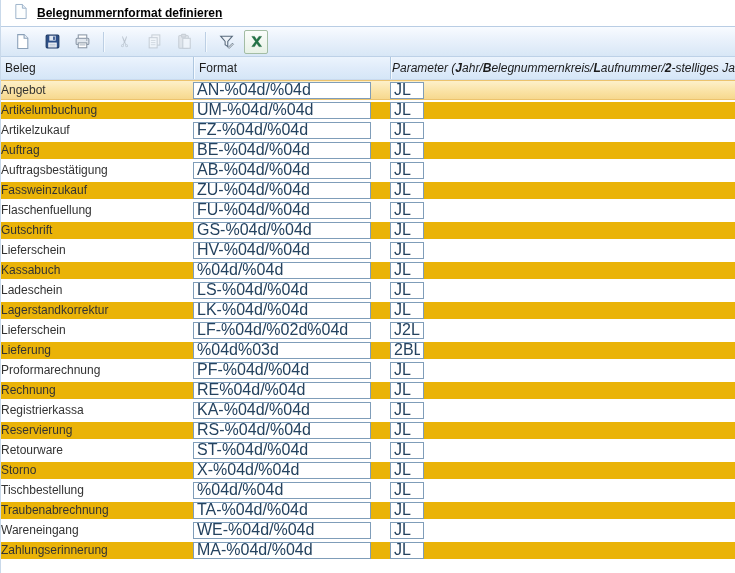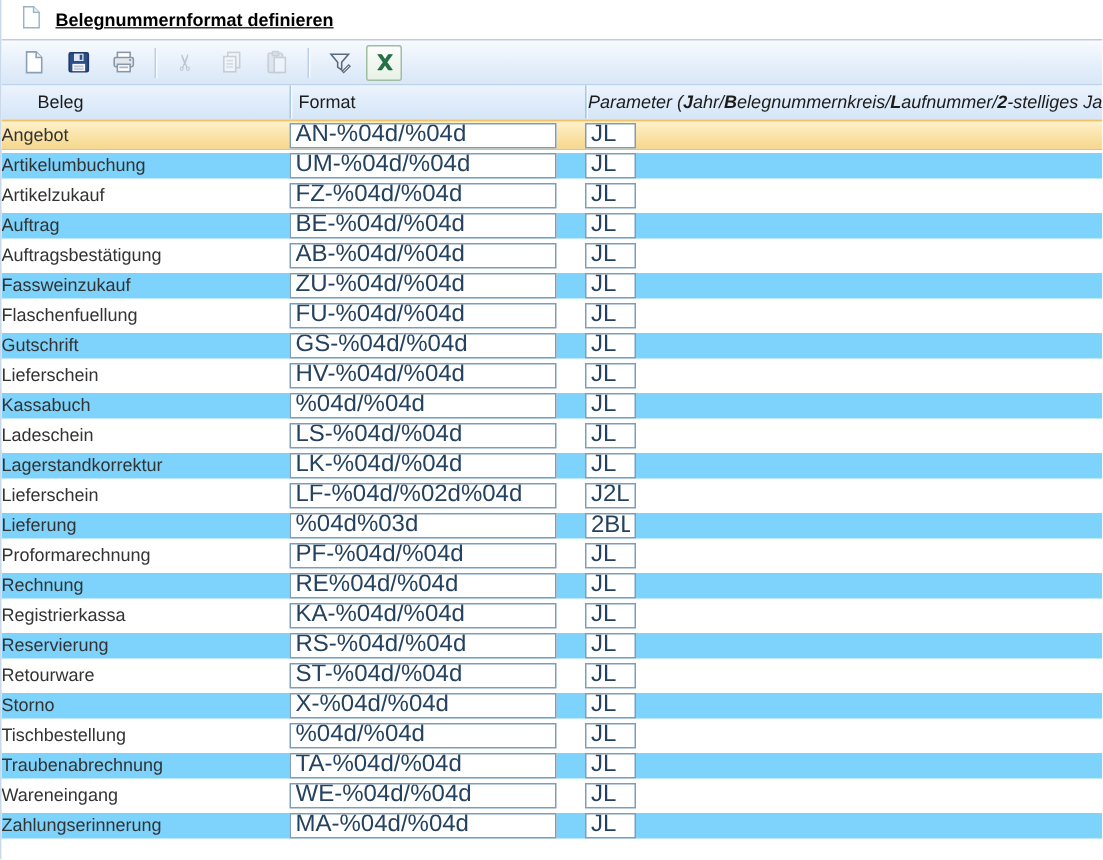--- a/index.html
+++ b/index.html
@@ -19,29 +19,29 @@
   .tb-btn svg{width:17px;height:17px;display:block;}
   .tb-btn.disabled{opacity:.55;filter:grayscale(35%);}
   .tb-btn.active{background:linear-gradient(#fbfdfb,#e7f1e6);border:1px solid #a3bda4;}
   .tb-sep{width:1px;height:20px;background:#bccfe4;box-shadow:1px 0 0 #f4f9fe;margin:0 8px 0 3px;}
 
   
   .thead{height:23px;box-sizing:border-box;display:flex;align-items:center;
     background:linear-gradient(to bottom,#ecf4fd 0%,#e0ecfa 50%,#d5e6f7 100%);
     border-bottom:1px solid #c9daee;color:#1c1c1c;}
   .thead .hc{height:100%;display:flex;align-items:center;box-sizing:border-box;white-space:nowrap;overflow:hidden;}
-  .hc-beleg{width:192px;padding-left:24px;}
+  .hc-beleg{width:192px;padding-left:4px;}
   .hc-format{width:197px;padding-left:5px;border-left:1px solid #aec7e0;box-shadow:inset 1px 0 0 #f5faff;}
   .hc-param{flex:1;padding-left:1px;border-left:1px solid #aec7e0;box-shadow:inset 1px 0 0 #f5faff;font-style:italic;}
   .hc-param b{font-weight:bold;}
 
   
   .tbody{}
   .row{height:20px;box-sizing:border-box;display:flex;align-items:center;}
-  .row.stripe{background:#7dd3fc;box-shadow:inset 0 2px 0 #fff,inset 0 -1px 0 #fff;}
+  .row.stripe{background:#eab308;box-shadow:inset 0 2px 0 #fff,inset 0 -1px 0 #fff;}
   .row.selected{background:linear-gradient(to bottom,#fdf0ca 0%,#fae3a6 55%,#f6d88e 100%);
     border-top:1px solid #ecc36d;border-bottom:1px solid #ecc36d;}
   .cell-beleg{width:192px;box-sizing:border-box;white-space:nowrap;overflow:hidden;color:#333;}
   .cell-format{width:197px;box-sizing:border-box;}
   .cell-param{flex:1;}
   .fld{box-sizing:border-box;height:17px;border:1px solid #7f9db9;background:#fff;color:#24425f;
     font-family:"Liberation Sans", sans-serif;font-size:16px;padding:0 3px;display:block;}
   .fld-format{width:178px;}
   .fld-param{width:34px;}
 

